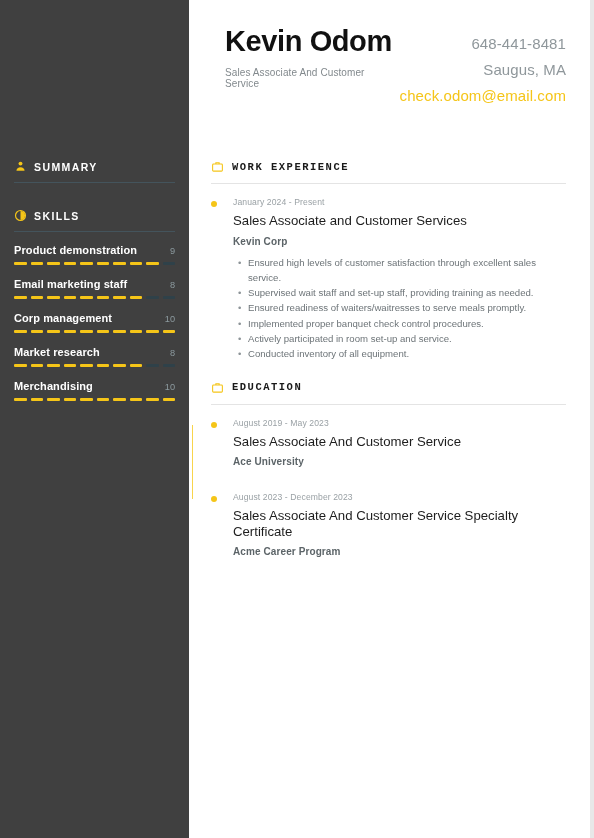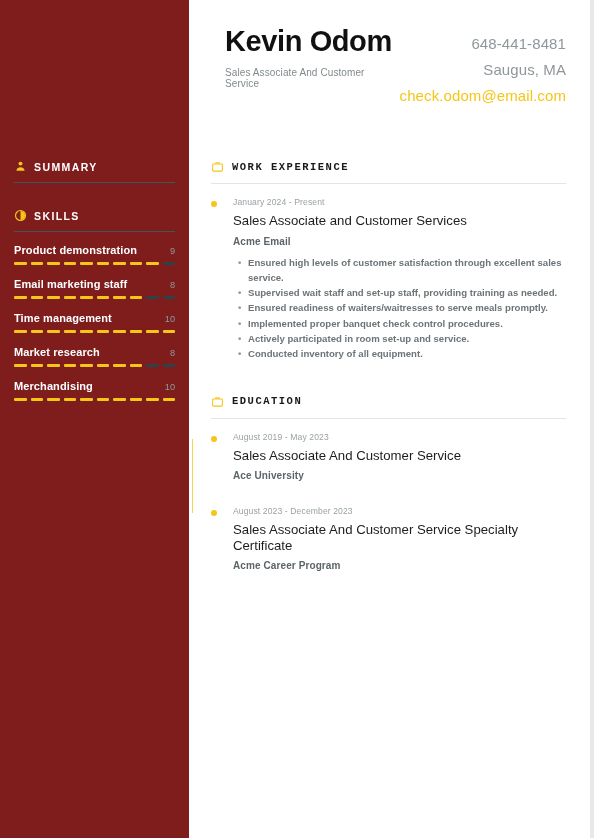--- a/index.html
+++ b/index.html
@@ -20,21 +20,21 @@
     display: flex;
     background: #ffffff;
     box-sizing: border-box;
     border-right: 4px solid #e8e8e8;
   }
 
   
   .sidebar {
     width: 189px;
     flex: 0 0 189px;
-    background: #7f1d1d;
+    background: #404040;
     box-sizing: border-box;
     padding: 0 14px;
     color: #c9d1d4;
   }
   .side-section {
     margin-top: 0;
   }
   .side-head {
     display: flex;
     align-items: center;
@@ -201,21 +201,20 @@
     font-size: 10px;
     font-weight: bold;
     color: #5c6468;
     margin-top: 7px;
     letter-spacing: 0.1px;
   }
   ul.bullets {
     margin: 8px 0 0 0;
     padding-left: 15px;
     list-style: none;
-    font-weight: bold;
   }
   ul.bullets li {
     position: relative;
     font-size: 9.6px;
     line-height: 15.3px;
     color: #6d7478;
   }
   ul.bullets li::before {
     content: "•";
     position: absolute;
@@ -287,21 +286,21 @@
               <span class="dash on"></span>
               <span class="dash on"></span>
               <span class="dash on"></span>
               <span class="dash on"></span>
               <span class="dash"></span>
               <span class="dash"></span>
             </div>
           </div>
           <div class="skill">
             <div class="skill-row">
-              <span class="skill-name">Time management</span>
+              <span class="skill-name">Corp management</span>
               <span class="skill-score">10</span>
             </div>
             <div class="skill-bar">
               <span class="dash on"></span>
               <span class="dash on"></span>
               <span class="dash on"></span>
               <span class="dash on"></span>
               <span class="dash on"></span>
               <span class="dash on"></span>
               <span class="dash on"></span>
@@ -374,34 +373,34 @@
           </svg>
         </span>
         <span class="main-head-title">WORK EXPERIENCE</span>
       </div>
       <div class="main-rule"></div>
       <div class="entries" id="work-entries">
           <div class="entry">
             <span class="dot"></span>
             <div class="entry-date">January 2024 - Present</div>
             <div class="entry-title">Sales Associate and Customer Services</div>
-            <div class="entry-org">Acme Email</div>
+            <div class="entry-org">Kevin Corp</div>
             <ul class="bullets">
               <li>Ensured high levels of customer satisfaction through excellent sales service.</li>
               <li>Supervised wait staff and set-up staff, providing training as needed.</li>
               <li>Ensured readiness of waiters/waitresses to serve meals promptly.</li>
               <li>Implemented proper banquet check control procedures.</li>
               <li>Actively participated in room set-up and service.</li>
               <li>Conducted inventory of all equipment.</li>
             </ul>
           </div>
         </div>
     </section>
 
-    <section class="main-section" style="margin-top:33px;">
+    <section class="main-section" style="margin-top:19px;">
       <div class="main-head">
         <span>
           <svg class="svg-ico" width="13" height="13" viewBox="0 0 24 24" fill="none" stroke="#f5c518" stroke-width="2">
             <rect x="3" y="7.5" width="18" height="13" rx="1.6"></rect>
             <path d="M9 7.5V5.2h6v2.3"></path>
           </svg>
         </span>
         <span class="main-head-title">EDUCATION</span>
       </div>
       <div class="main-rule"></div>

